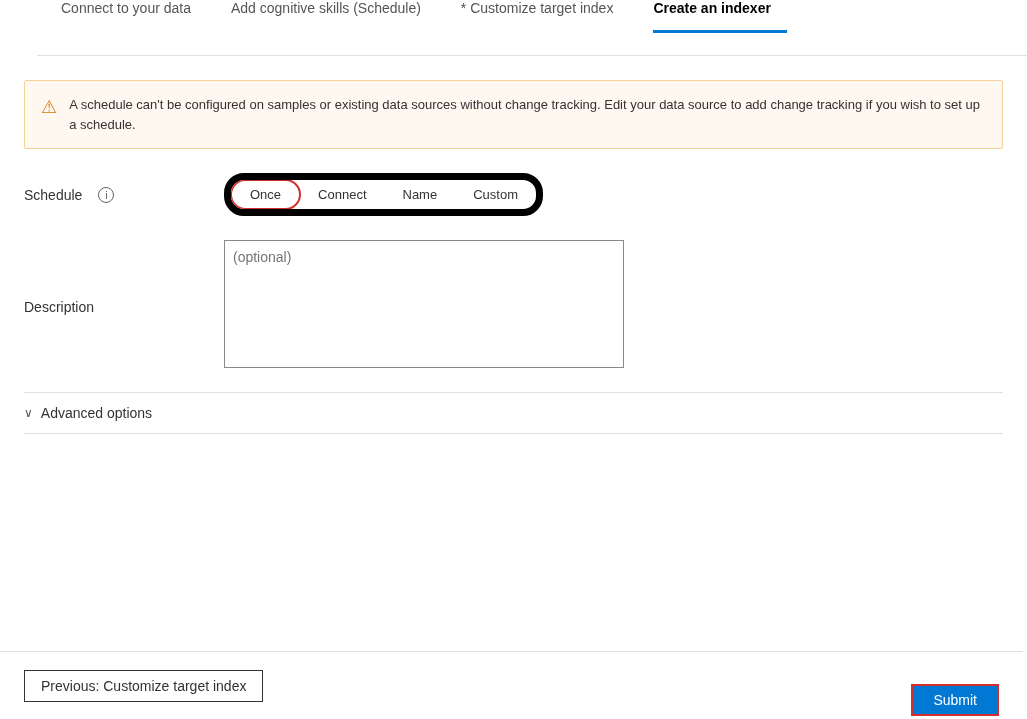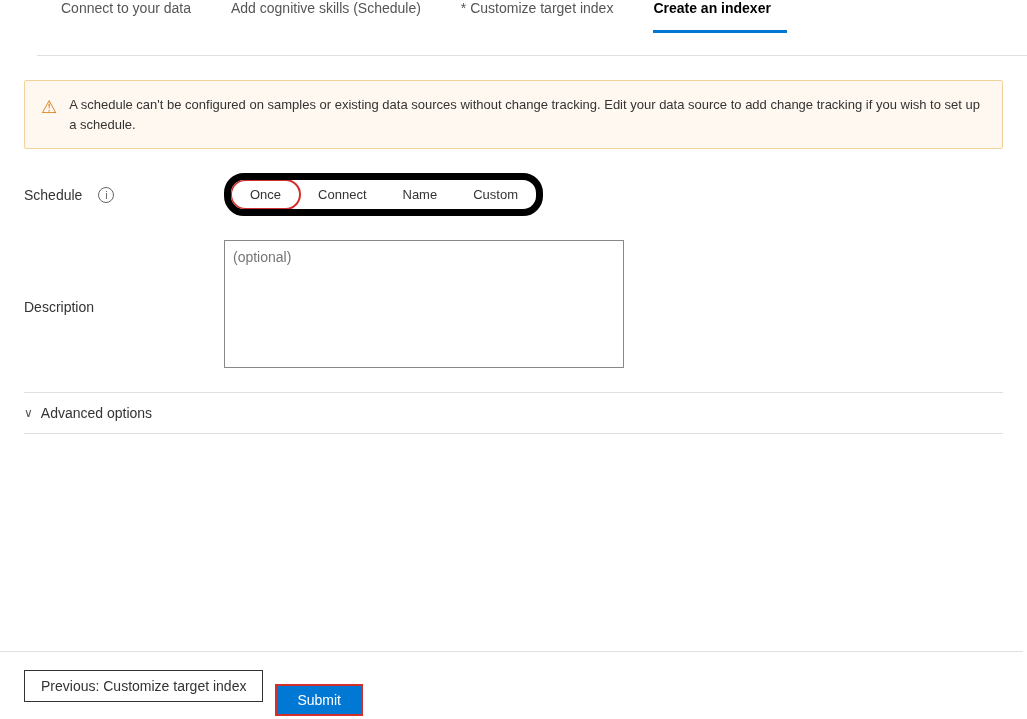--- a/index.html
+++ b/index.html
@@ -200,20 +200,21 @@
       bottom: 0;
       left: 0;
       width: 1023px;
       height: 68px;
       background: #fff;
       border-top: 1px solid #e0e0e0;
       display: flex;
       align-items: center;
       padding: 0 24px;
       gap: 12px;
+      justify-content: space-between;
     }
     .btn-secondary {
       padding: 6px 16px;
       font-size: 14px;
       color: #333;
       background: #fff;
       border: 1px solid #333;
       cursor: pointer;
       height: 32px;
     }

